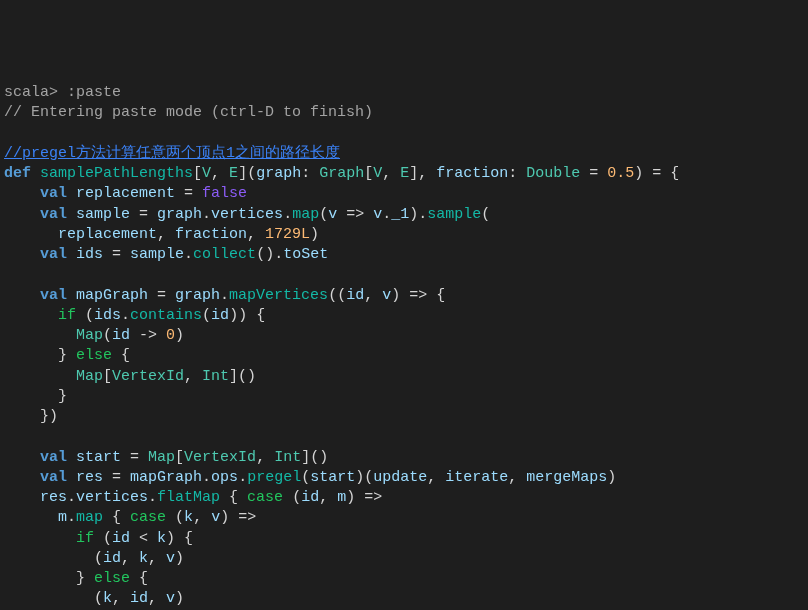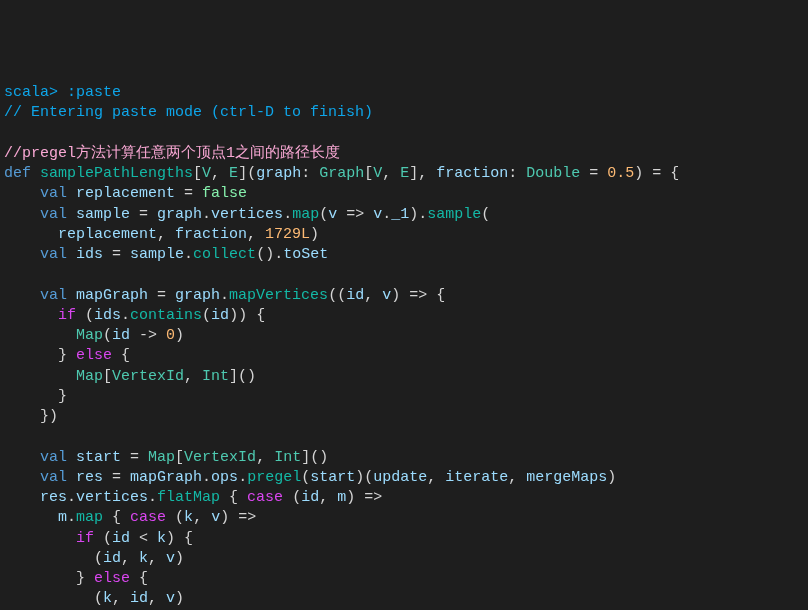--- a/index.html
+++ b/index.html
@@ -16,29 +16,29 @@
       padding: 2px 4px;
       width: 808px;
       height: 610px;
       overflow: hidden;
       white-space: pre;
     }
     .line {
       display: block;
       min-height: 1.35em;
     }
-    .white { color: #0ea5e9; }
-    .keyword { color: #d946ef; }
-    .keyword-blue { color: #569cd6; }
+    .white { color: #a3a3a3; }
+    .keyword { color: #22c55e; }
+    .keyword-blue { color: #569cd6; font-weight: bold; }
     .type { color: #4ec9b0; }
     .func { color: #14b8a6; }
     .var-light { color: #9cdcfe; }
     .number { color: #fdba74; }
-    .literal { color: #86efac; }
-    .comment { color: #f9a8d4; }
+    .literal { color: #8b5cf6; }
+    .comment { color: #3b82f6; text-decoration: underline; }
     .nocolor { color: #d4d4d4; }
   </style>
 </head>
 <body>
 
 
 
 <div id="terminal"><span class="line"><span class="white">scala&gt; </span><span class="white">:paste</span></span><span class="line"><span class="white">// Entering paste mode (ctrl-D to finish)</span></span><span class="line"><span class="white"></span></span><span class="line"><span class="comment">//pregel方法计算任意两个顶点1之间的路径长度</span></span><span class="line"><span class="keyword-blue">def</span><span class="nocolor"> </span><span class="func">samplePathLengths</span><span class="nocolor">[</span><span class="type">V</span><span class="nocolor">, </span><span class="type">E</span><span class="nocolor">](</span><span class="var-light">graph</span><span class="nocolor">: </span><span class="type">Graph</span><span class="nocolor">[</span><span class="type">V</span><span class="nocolor">, </span><span class="type">E</span><span class="nocolor">], </span><span class="var-light">fraction</span><span class="nocolor">: </span><span class="type">Double</span><span class="nocolor"> = </span><span class="number">0.5</span><span class="nocolor">) = {</span></span><span class="line"><span class="nocolor">    </span><span class="keyword-blue">val</span><span class="nocolor"> </span><span class="var-light">replacement</span><span class="nocolor"> = </span><span class="literal">false</span></span><span class="line"><span class="nocolor">    </span><span class="keyword-blue">val</span><span class="nocolor"> </span><span class="var-light">sample</span><span class="nocolor"> = </span><span class="var-light">graph</span><span class="nocolor">.</span><span class="var-light">vertices</span><span class="nocolor">.</span><span class="func">map</span><span class="nocolor">(</span><span class="var-light">v</span><span class="nocolor"> =&gt; </span><span class="var-light">v</span><span class="nocolor">.</span><span class="var-light">_1</span><span class="nocolor">).</span><span class="func">sample</span><span class="nocolor">(</span></span><span class="line"><span class="nocolor">      </span><span class="var-light">replacement</span><span class="nocolor">, </span><span class="var-light">fraction</span><span class="nocolor">, </span><span class="number">1729L</span><span class="nocolor">)</span></span><span class="line"><span class="nocolor">    </span><span class="keyword-blue">val</span><span class="nocolor"> </span><span class="var-light">ids</span><span class="nocolor"> = </span><span class="var-light">sample</span><span class="nocolor">.</span><span class="func">collect</span><span class="nocolor">().</span><span class="var-light">toSet</span></span><span class="line"><span class="white"> </span></span><span class="line"><span class="nocolor">    </span><span class="keyword-blue">val</span><span class="nocolor"> </span><span class="var-light">mapGraph</span><span class="nocolor"> = </span><span class="var-light">graph</span><span class="nocolor">.</span><span class="func">mapVertices</span><span class="nocolor">((</span><span class="var-light">id</span><span class="nocolor">, </span><span class="var-light">v</span><span class="nocolor">) =&gt; {</span></span><span class="line"><span class="nocolor">      </span><span class="keyword">if</span><span class="nocolor"> (</span><span class="var-light">ids</span><span class="nocolor">.</span><span class="func">contains</span><span class="nocolor">(</span><span class="var-light">id</span><span class="nocolor">)) {</span></span><span class="line"><span class="nocolor">        </span><span class="type">Map</span><span class="nocolor">(</span><span class="var-light">id</span><span class="nocolor"> -&gt; </span><span class="number">0</span><span class="nocolor">)</span></span><span class="line"><span class="nocolor">      } </span><span class="keyword">else</span><span class="nocolor"> {</span></span><span class="line"><span class="nocolor">        </span><span class="type">Map</span><span class="nocolor">[</span><span class="type">VertexId</span><span class="nocolor">, </span><span class="type">Int</span><span class="nocolor">]()</span></span><span class="line"><span class="nocolor">      }</span></span><span class="line"><span class="nocolor">    })</span></span><span class="line"><span class="white"> </span></span><span class="line"><span class="nocolor">    </span><span class="keyword-blue">val</span><span class="nocolor"> </span><span class="var-light">start</span><span class="nocolor"> = </span><span class="type">Map</span><span class="nocolor">[</span><span class="type">VertexId</span><span class="nocolor">, </span><span class="type">Int</span><span class="nocolor">]()</span></span><span class="line"><span class="nocolor">    </span><span class="keyword-blue">val</span><span class="nocolor"> </span><span class="var-light">res</span><span class="nocolor"> = </span><span class="var-light">mapGraph</span><span class="nocolor">.</span><span class="var-light">ops</span><span class="nocolor">.</span><span class="func">pregel</span><span class="nocolor">(</span><span class="var-light">start</span><span class="nocolor">)(</span><span class="var-light">update</span><span class="nocolor">, </span><span class="var-light">iterate</span><span class="nocolor">, </span><span class="var-light">mergeMaps</span><span class="nocolor">)</span></span><span class="line"><span class="nocolor">    </span><span class="var-light">res</span><span class="nocolor">.</span><span class="var-light">vertices</span><span class="nocolor">.</span><span class="func">flatMap</span><span class="nocolor"> { </span><span class="keyword">case</span><span class="nocolor"> (</span><span class="var-light">id</span><span class="nocolor">, </span><span class="var-light">m</span><span class="nocolor">) =&gt;</span></span><span class="line"><span class="nocolor">      </span><span class="var-light">m</span><span class="nocolor">.</span><span class="func">map</span><span class="nocolor"> { </span><span class="keyword">case</span><span class="nocolor"> (</span><span class="var-light">k</span><span class="nocolor">, </span><span class="var-light">v</span><span class="nocolor">) =&gt;</span></span><span class="line"><span class="nocolor">        </span><span class="keyword">if</span><span class="nocolor"> (</span><span class="var-light">id</span><span class="nocolor"> &lt; </span><span class="var-light">k</span><span class="nocolor">) {</span></span><span class="line"><span class="nocolor">          (</span><span class="var-light">id</span><span class="nocolor">, </span><span class="var-light">k</span><span class="nocolor">, </span><span class="var-light">v</span><span class="nocolor">)</span></span><span class="line"><span class="nocolor">        } </span><span class="keyword">else</span><span class="nocolor"> {</span></span><span class="line"><span class="nocolor">          (</span><span class="var-light">k</span><span class="nocolor">, </span><span class="var-light">id</span><span class="nocolor">, </span><span class="var-light">v</span><span class="nocolor">)</span></span><span class="line"></span></div>
 
 

